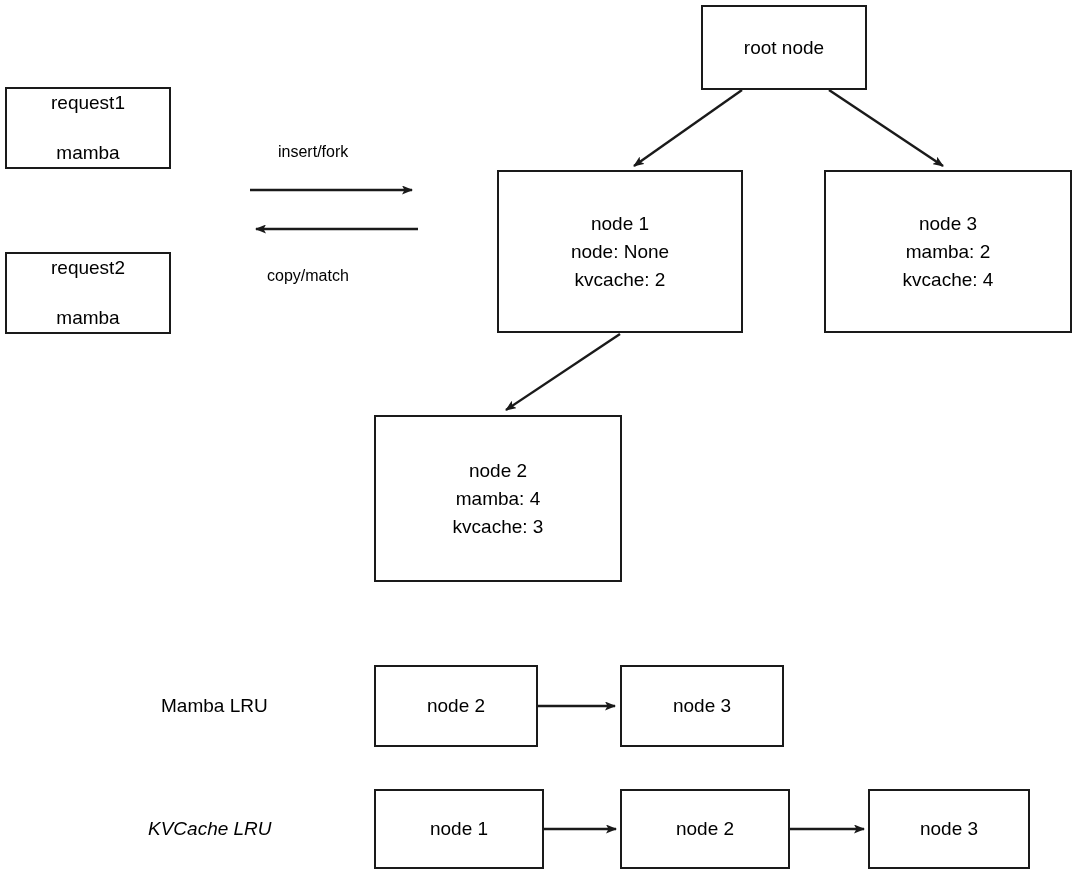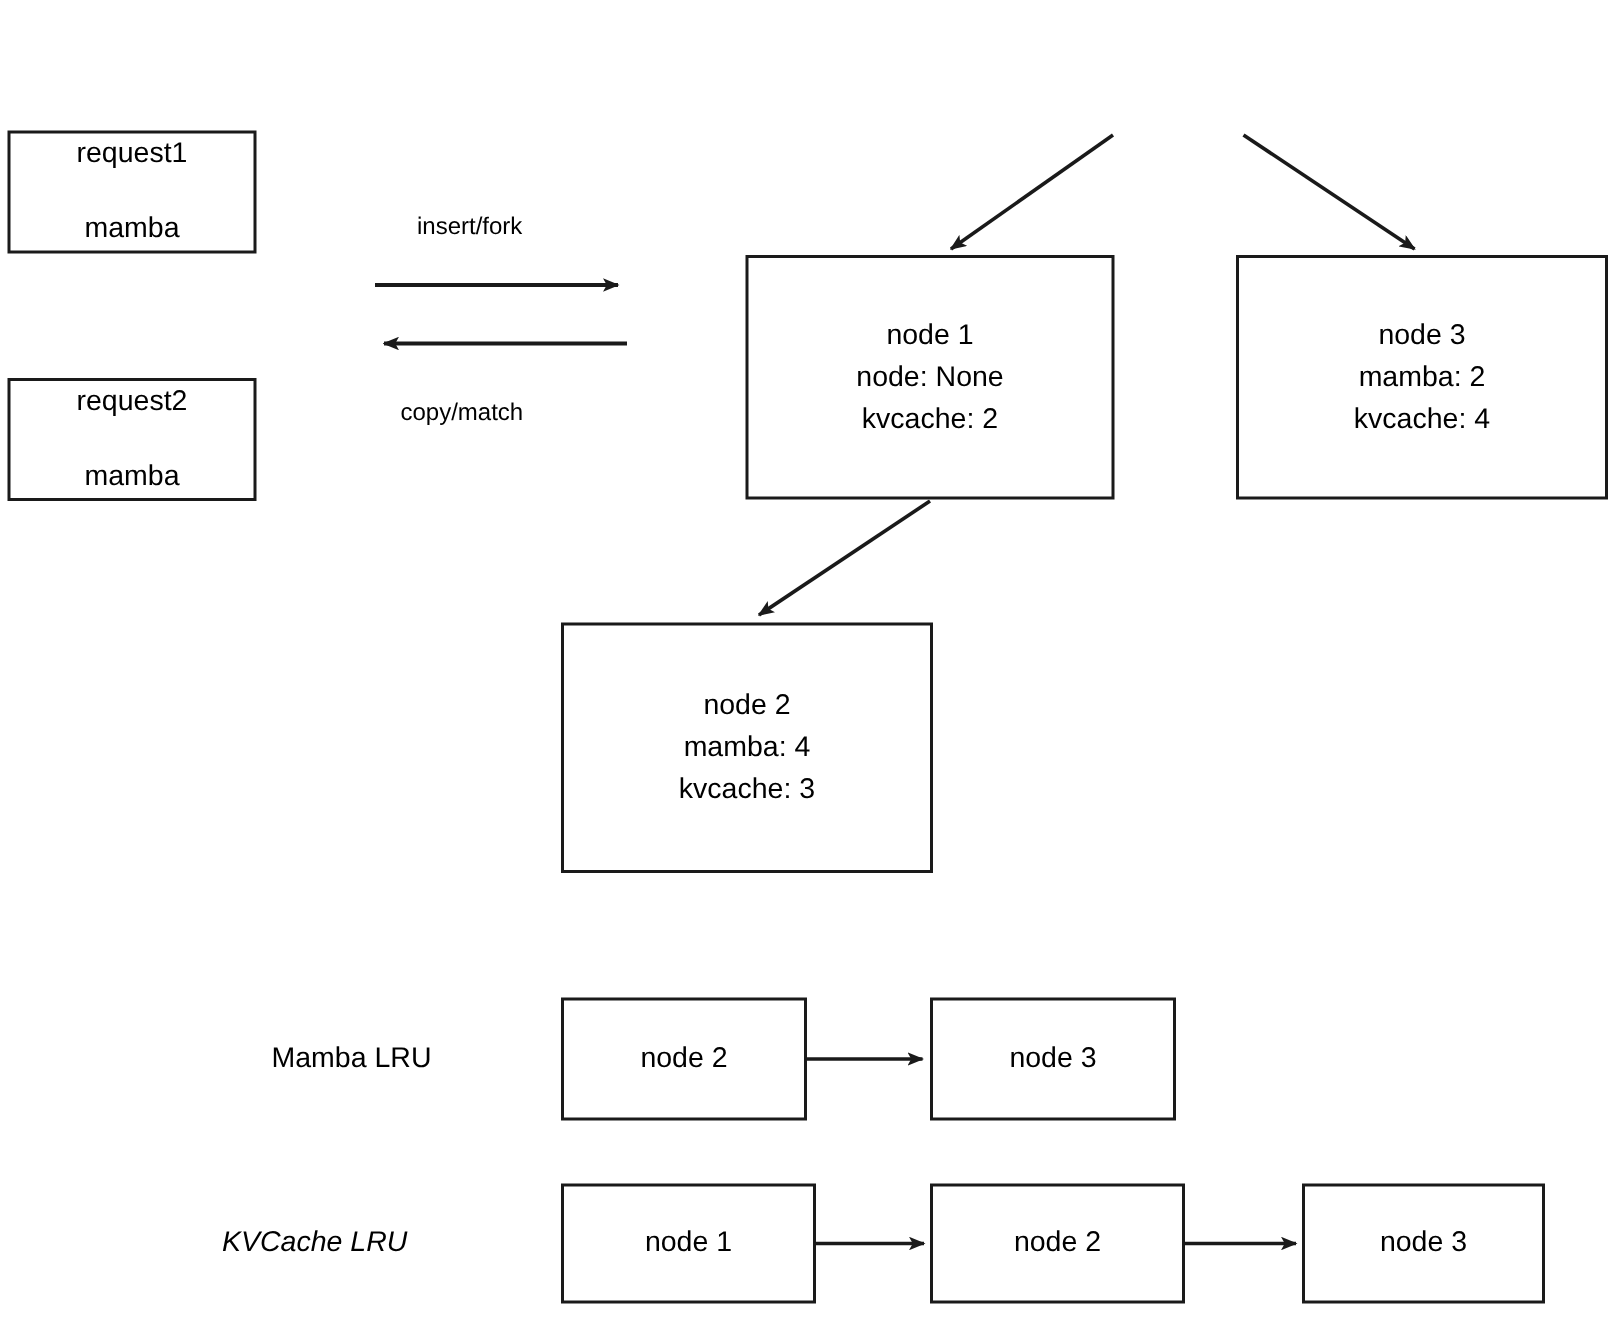--- a/index.html
+++ b/index.html
@@ -115,40 +115,43 @@
   </div>
 
   <div class="box" style="left:5px; top:252px; width:166px; height:82px;">
     <span class="line">request2</span>
     <span class="line">mamba</span>
   </div>
 
   <div class="edge-label" style="left:278px; top:140px;">insert/fork</div>
   <div class="edge-label" style="left:267px; top:264px;">copy/match</div>
 
+  <div class="box node-box" style="left:701px; top:5px; width:166px; height:85px;">
+    <span class="line">root node</span>
+  </div>
 
   <div class="box node-box" style="left:497px; top:170px; width:246px; height:163px;">
     <span class="line">node 1</span>
     <span class="line">node: None</span>
     <span class="line">kvcache: 2</span>
   </div>
 
   <div class="box node-box" style="left:824px; top:170px; width:248px; height:163px;">
     <span class="line">node 3</span>
     <span class="line">mamba: 2</span>
     <span class="line">kvcache: 4</span>
   </div>
 
   <div class="box node-box" style="left:374px; top:415px; width:248px; height:167px;">
     <span class="line">node 2</span>
     <span class="line">mamba: 4</span>
     <span class="line">kvcache: 3</span>
   </div>
 
-  <div class="plain-label" style="left:161px; top:694px;margin-left:20px;">Mamba LRU</div>
+  <div class="plain-label" style="left:161px; top:694px;">Mamba LRU</div>
 
   <div class="box lru-box" style="left:374px; top:665px; width:164px; height:82px;">
     <span class="line">node 2</span>
   </div>
 
   <div class="box lru-box" style="left:620px; top:665px; width:164px; height:82px;">
     <span class="line">node 3</span>
   </div>
 
   <div class="plain-label" style="left:148px; top:817px;font-style:italic;">KVCache LRU</div>

